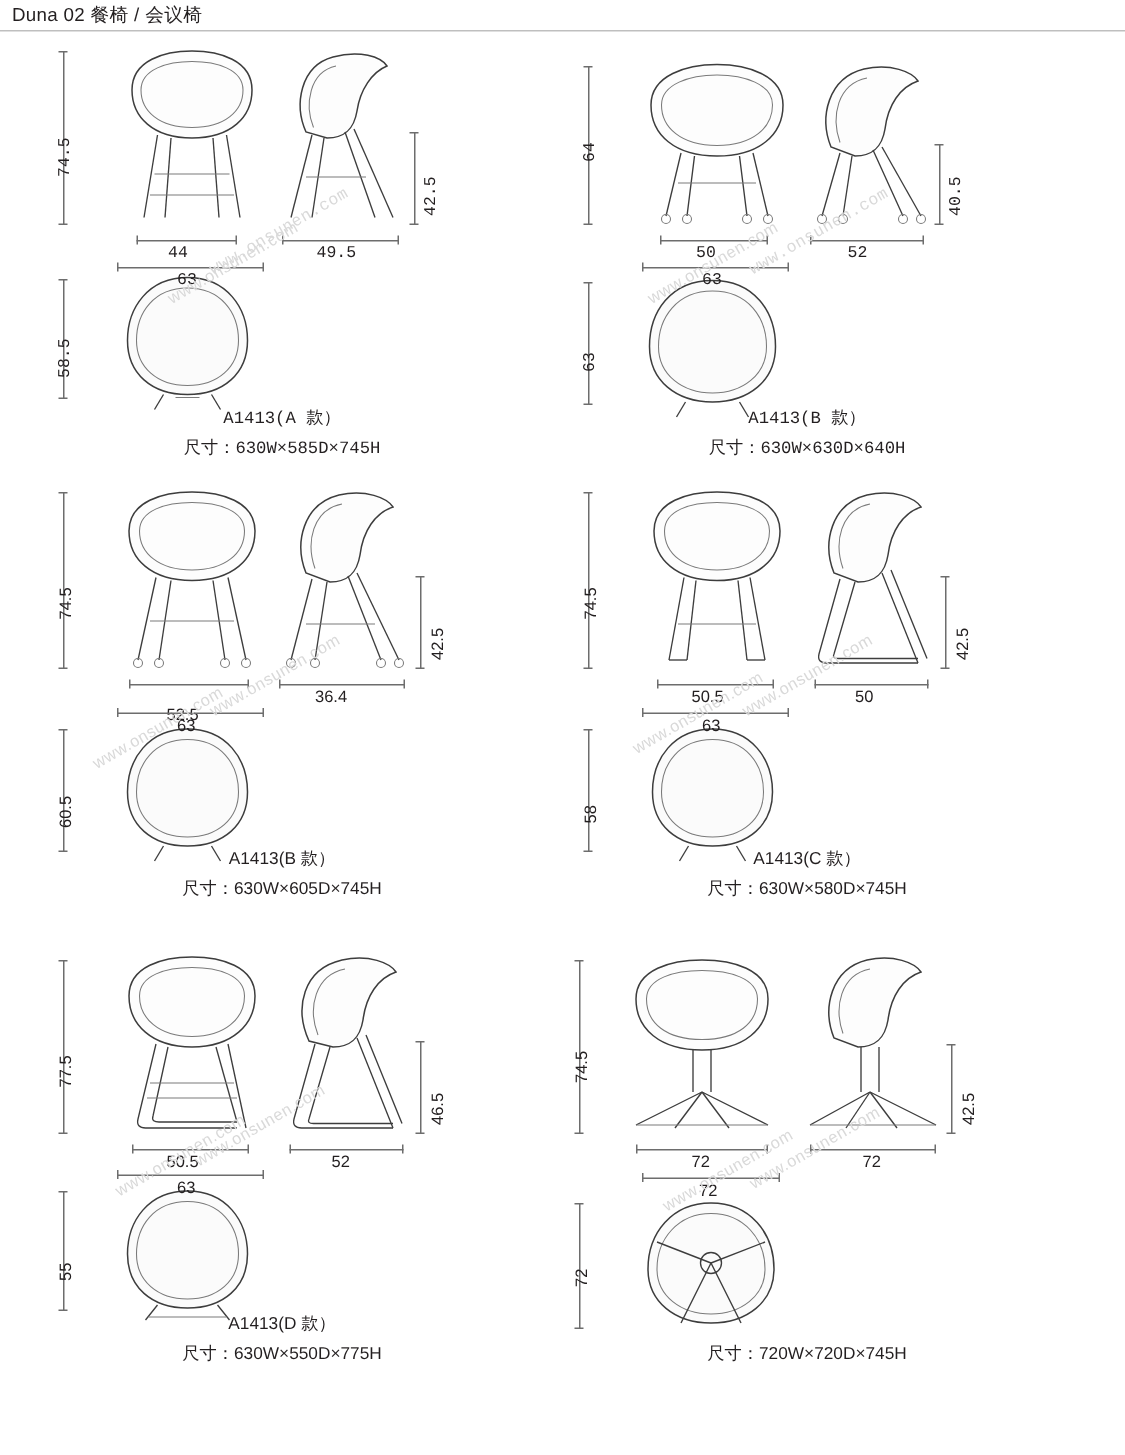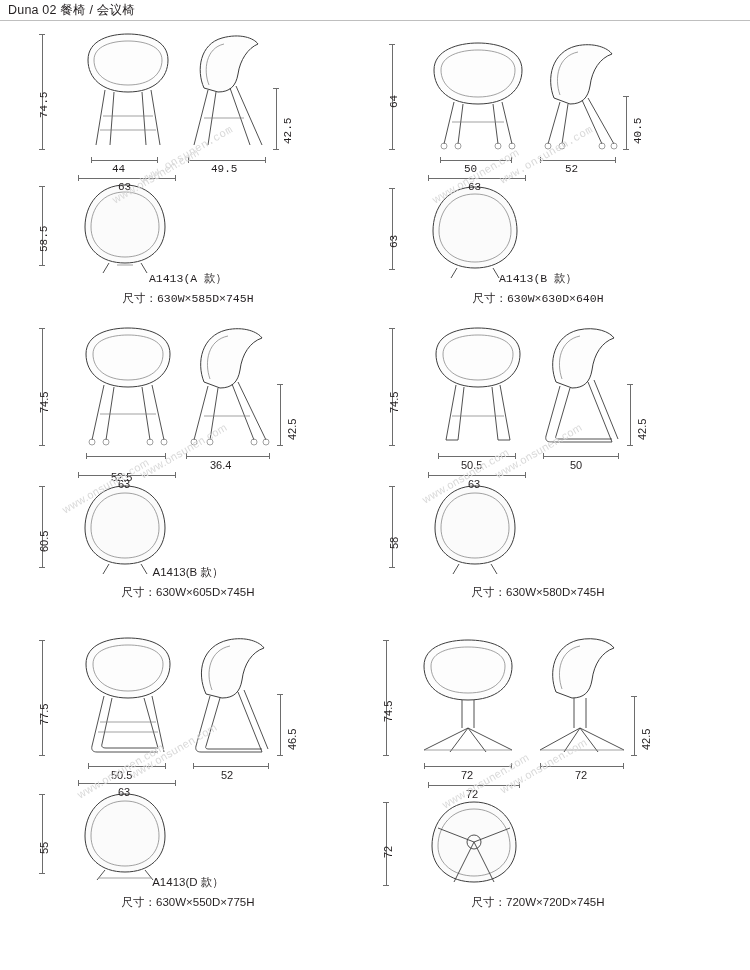--- a/index.html
+++ b/index.html
@@ -386,20 +386,21 @@
       <div class="tick-v" style="left:157px;top:152px"></div>
       <div class="dim-label" style="left:100px;top:158px">63</div>
 
       <div class="dimline-v" style="left:24px;top:166px;height:82px"></div>
       <div class="tick-h" style="left:21px;top:166px"></div>
       <div class="tick-h" style="left:21px;top:247px"></div>
       <div class="dim-label vert" style="left:20px;top:229px">58</div>
 
       <div class="wm" style="left:125px;top:150px">www.onsunen.com</div>
     </div>
+    <div class="caption name">A1413(C 款）</div>
     <div class="caption dims">尺寸：630W×580D×745H</div>
   </div>
 
   <div class="block col-left row-3">
     <div class="drawings">
 
       <svg style="position:absolute;left:40px;top:6px" width="130" height="120">
         <path class="shell" d="M28 28 C28 8 51 2 70 2 C89 2 112 8 112 28 C112 47 97 62 70 62 C43 62 28 47 28 28 Z"></path>
         <path class="ln-thin" d="M35 28 C35 14 53 9 70 9 C87 9 105 14 105 28 C105 43 92 55 70 55 C48 55 35 43 35 28 Z"></path>
         <path class="ln" d="M46 60 L34 110 C33 114 35 116 39 116 L100 116"></path>

